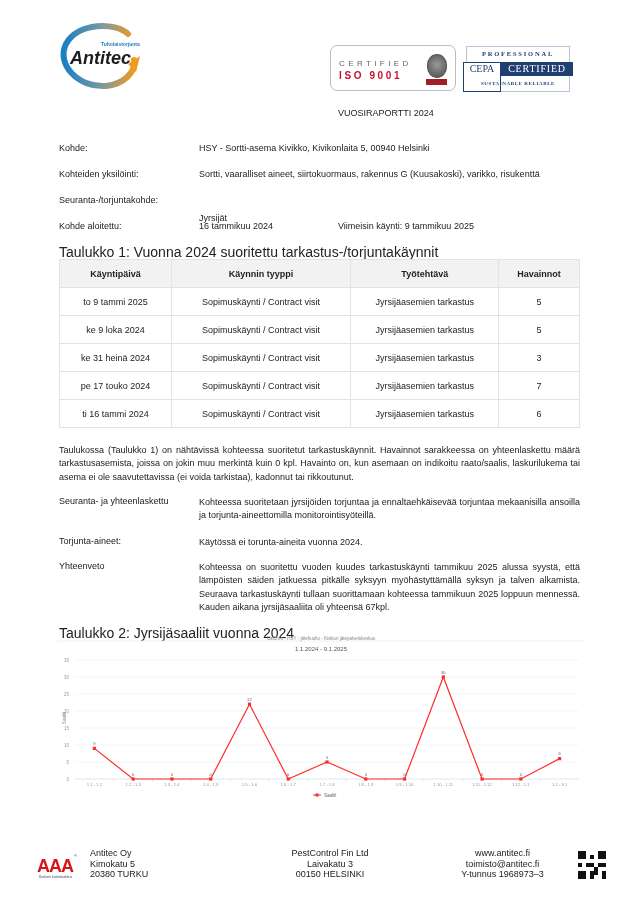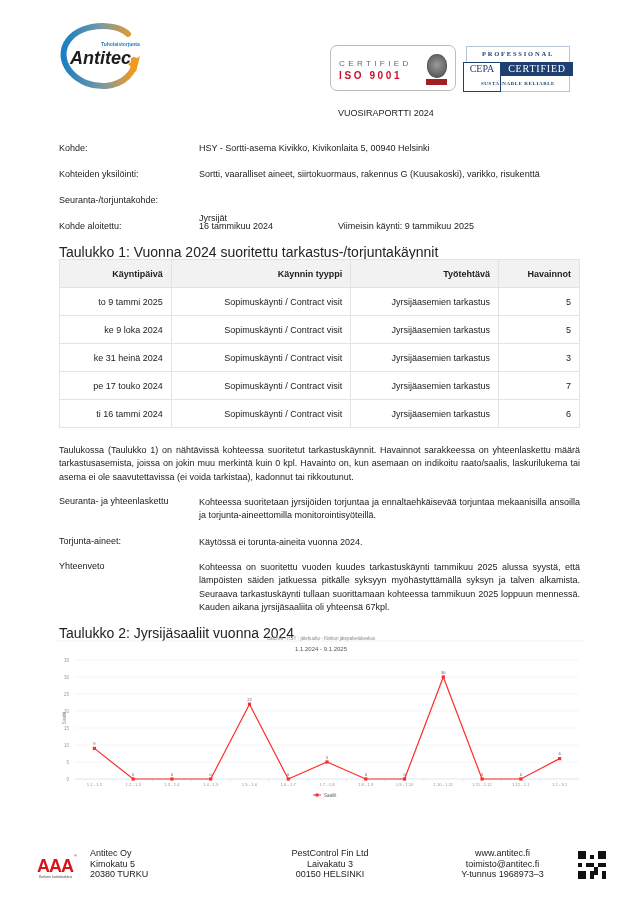--- a/index.html
+++ b/index.html
@@ -30,21 +30,21 @@
   .report-title { left: 338px; top: 108px; font-size: 9px; color: #222; }
 
   
   .info-label { left: 59px; font-size: 9px; color: #222; }
   .info-value { left: 199px; font-size: 9px; color: #222; text-align: right; }
 
   .caption { left: 59px; font-size: 14px; color: #222; }
 
   
   .t1 { left: 59px; top: 259px; width: 521px; border-collapse: collapse; font-size: 9px; }
-  .t1 th, .t1 td { border: 1px solid #e3e3e3; padding: 0 8px; height: 27px; text-align: right; color: #222; }
+  .t1 th, .t1 td { border: 1px solid #e3e3e3; padding: 0 8px; height: 27px; text-align: center; color: #222; }
   .t1 th { background: #f2f2f2; font-weight: bold; height: 27px; }
   .t1 col.c1 { width: 112px; } .t1 col.c2 { width: 180px; } .t1 col.c3 { width: 148px; } .t1 col.c4 { width: 81px; }
 
   .para { left: 59px; top: 444px; width: 521px; font-size: 9px; line-height: 13.3px; text-align: justify; color: #222; }
   .sec-label { left: 59px; font-size: 9px; color: #222; }
   .sec-text { left: 199px; width: 381px; font-size: 9px; line-height: 13.3px; text-align: justify; color: #222; }
 
   
   .chart-wrap { left: 57px; top: 636px; width: 528px; height: 170px; }
 

